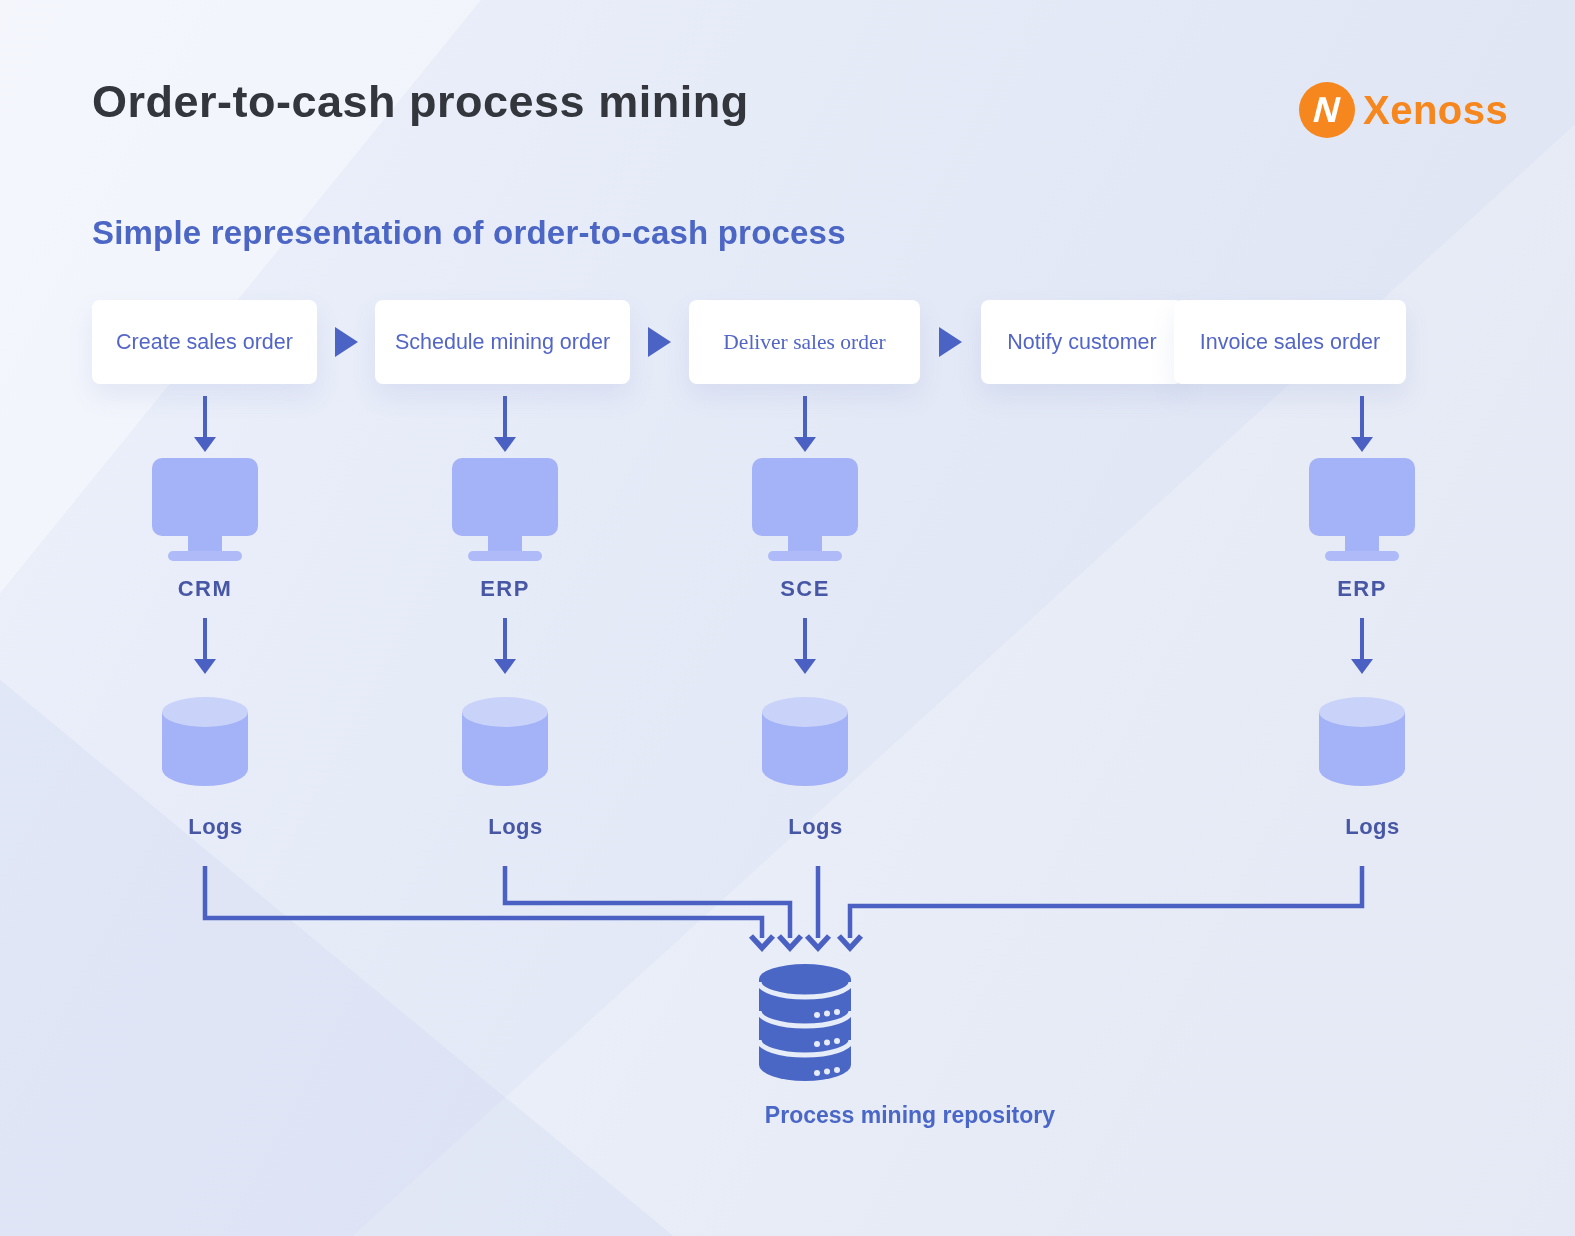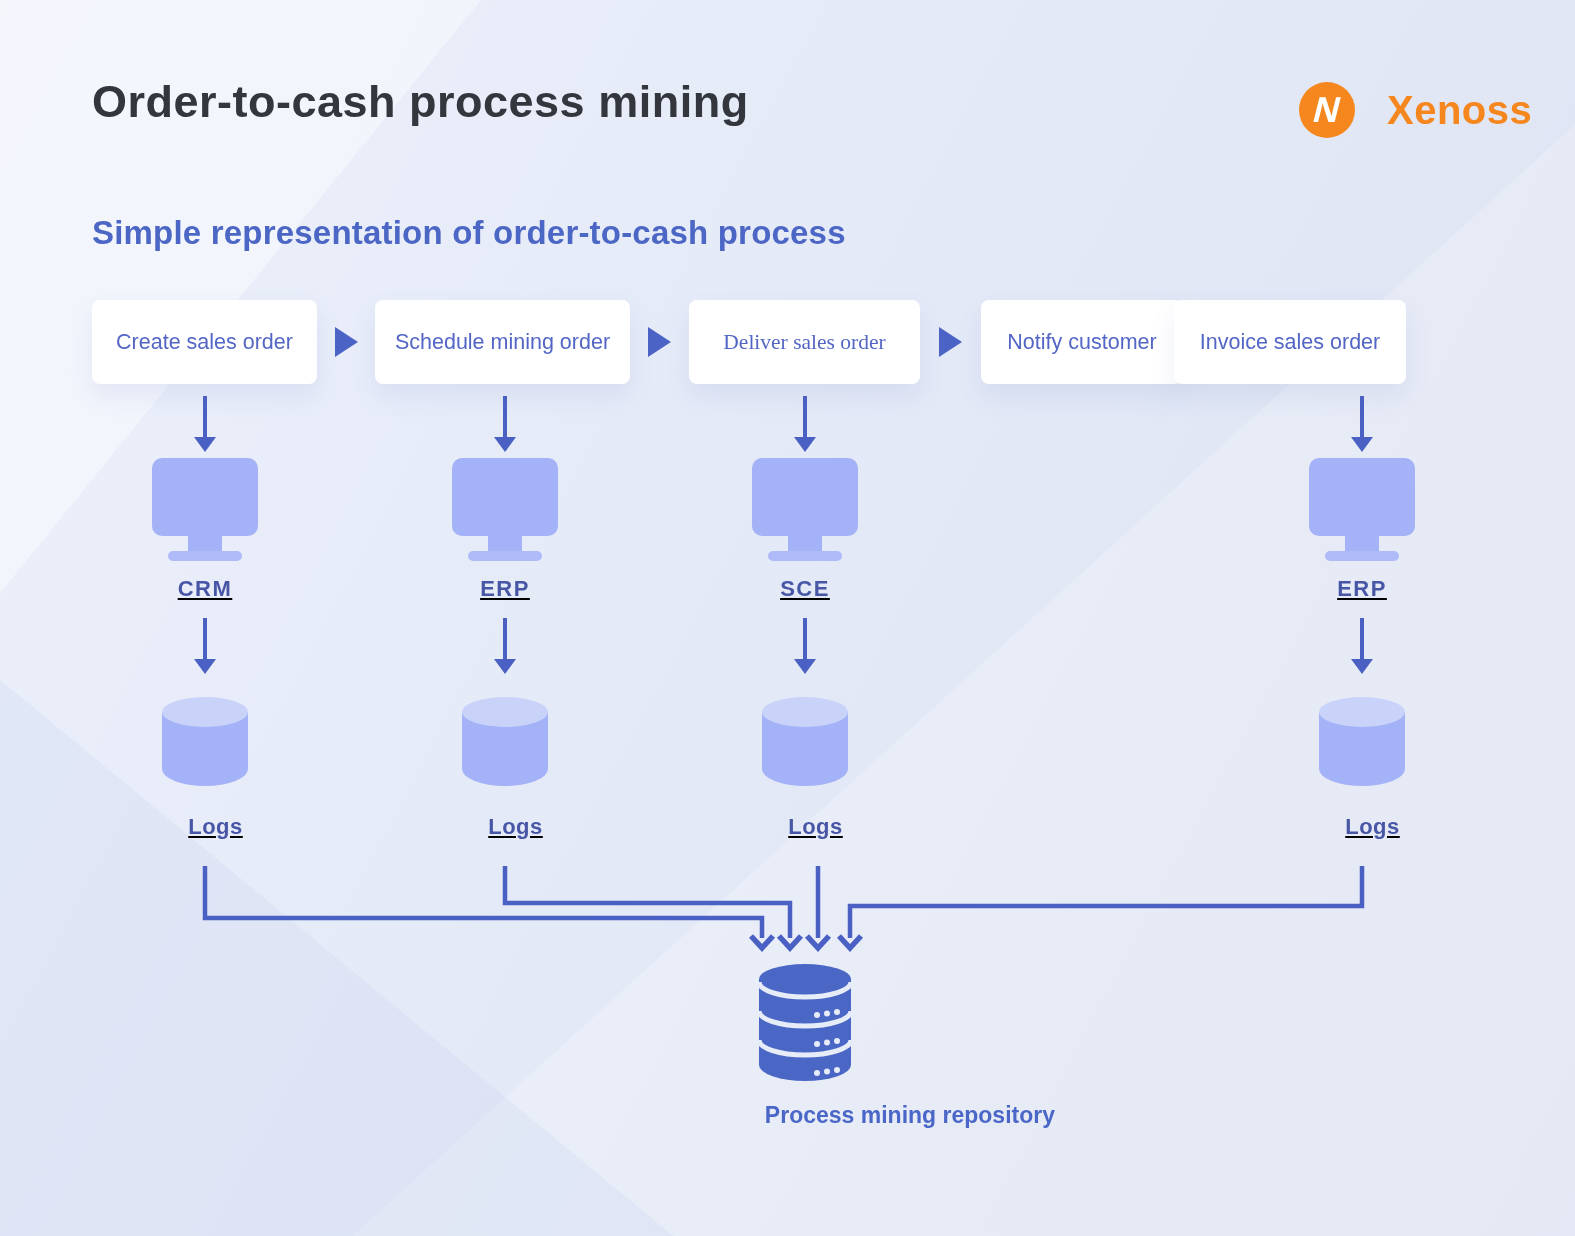--- a/index.html
+++ b/index.html
@@ -26,21 +26,21 @@
   }
   .logo{position:absolute;left:1299px;top:82px;display:flex;align-items:center;gap:8px;}
   .logo-mark{
     width:56px;height:56px;border-radius:50%;
     background:#f6871f;display:flex;align-items:center;justify-content:center;
   }
   .logo-mark span{
     color:#ffffff;font-weight:800;font-size:36px;line-height:1;
     transform:skewX(-14deg);display:block;
   }
-  .logo-text{font-size:40px;font-weight:800;color:#f6871f;letter-spacing:0.5px;margin-left:24px;}
+  .logo-text{font-size:40px;font-weight:800;color:#f6871f;letter-spacing:0.5px;}
 
   .subtitle{
     position:absolute;left:92px;top:214px;
     font-size:33px;font-weight:700;color:#4b66c4;letter-spacing:0.2px;
   }
 
   .step-box{
     position:absolute;top:300px;height:84px;
     background:#ffffff;border-radius:8px;
     display:flex;align-items:center;justify-content:center;
@@ -58,21 +58,21 @@
     border-top:15px solid transparent;border-bottom:15px solid transparent;
     border-left:23px solid #4c63c6;
   }
   .flow-arrow.g1{left:335px;}
   .flow-arrow.g2{left:648px;}
   .flow-arrow.g3{left:939px;}
   .flow-arrow.g4{left:1203px;}
 
   .sys-col{
     position:absolute;top:396px;width:140px;
-    display:flex;flex-direction:column;align-items:center;text-decoration:underline;
+    display:flex;flex-direction:column;align-items:center;
   }
   .sys-col.c1{left:135px;}
   .sys-col.c2{left:435px;}
   .sys-col.c3{left:735px;}
   .sys-col.c4{left:1292px;}
 
   .v-arrow{display:flex;flex-direction:column;align-items:center;height:56px;}
   .v-arrow .stem{width:4.5px;flex:1;background:#4a60c2;}
   .v-arrow .head{
     width:0;height:0;

